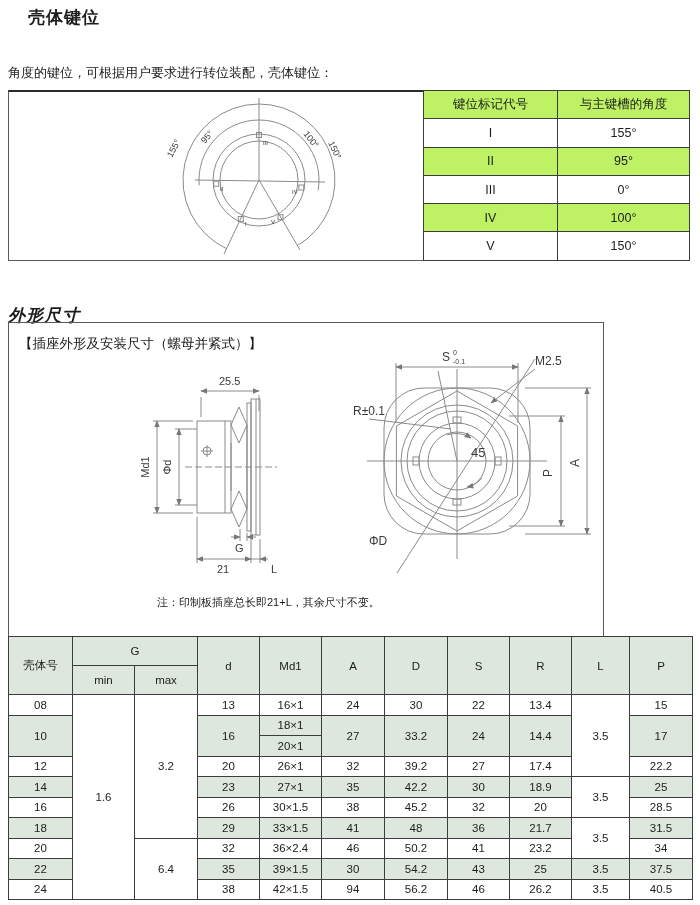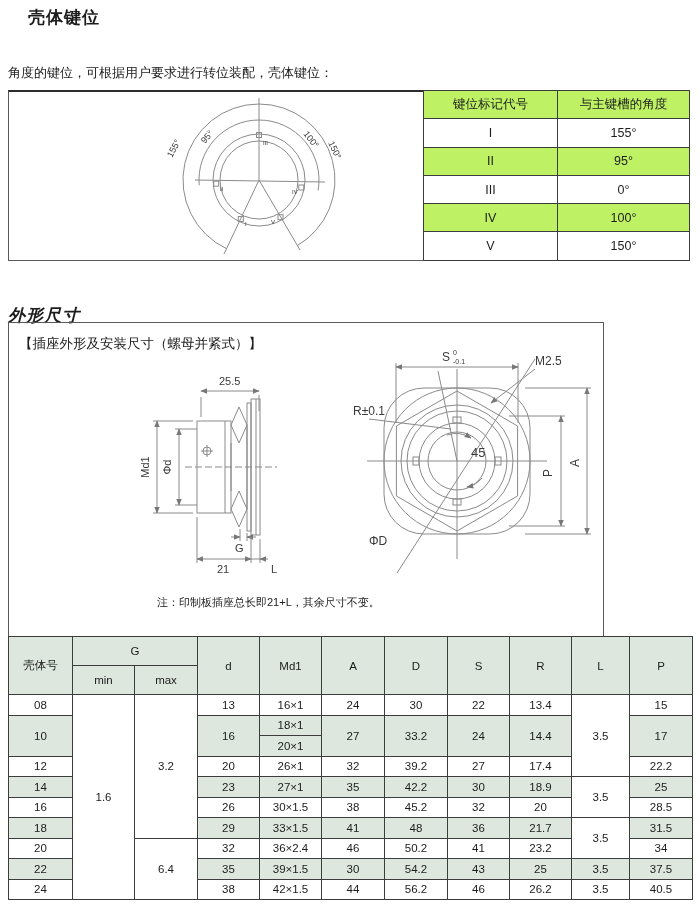--- a/index.html
+++ b/index.html
@@ -368,21 +368,21 @@
       <td class="shade">43</td>
       <td class="shade">25</td>
       <td class="shade">3.5</td>
       <td class="shade">37.5</td>
     </tr>
 
     <tr>
       <td>24</td>
       <td>38</td>
       <td>42×1.5</td>
-      <td>44</td>
+      <td>94</td>
       <td>56.2</td>
       <td>46</td>
       <td>26.2</td>
       <td>3.5</td>
       <td>40.5</td>
     </tr>
   </tbody>
     </table>
 
 </div>

